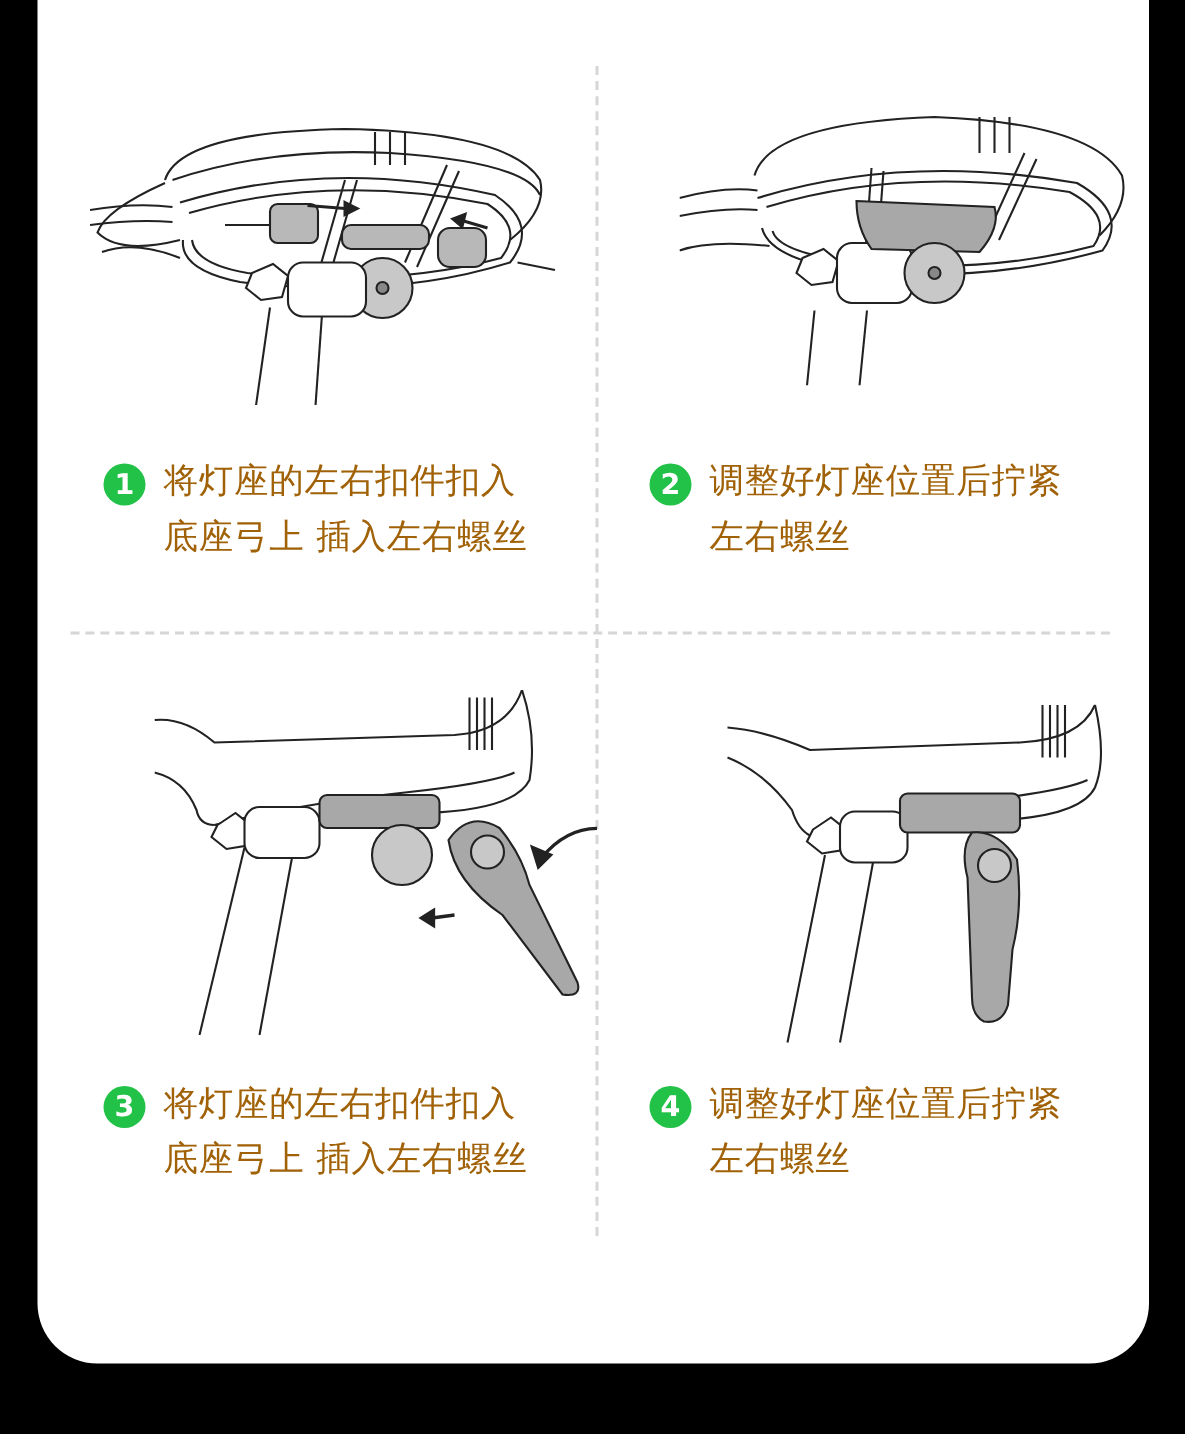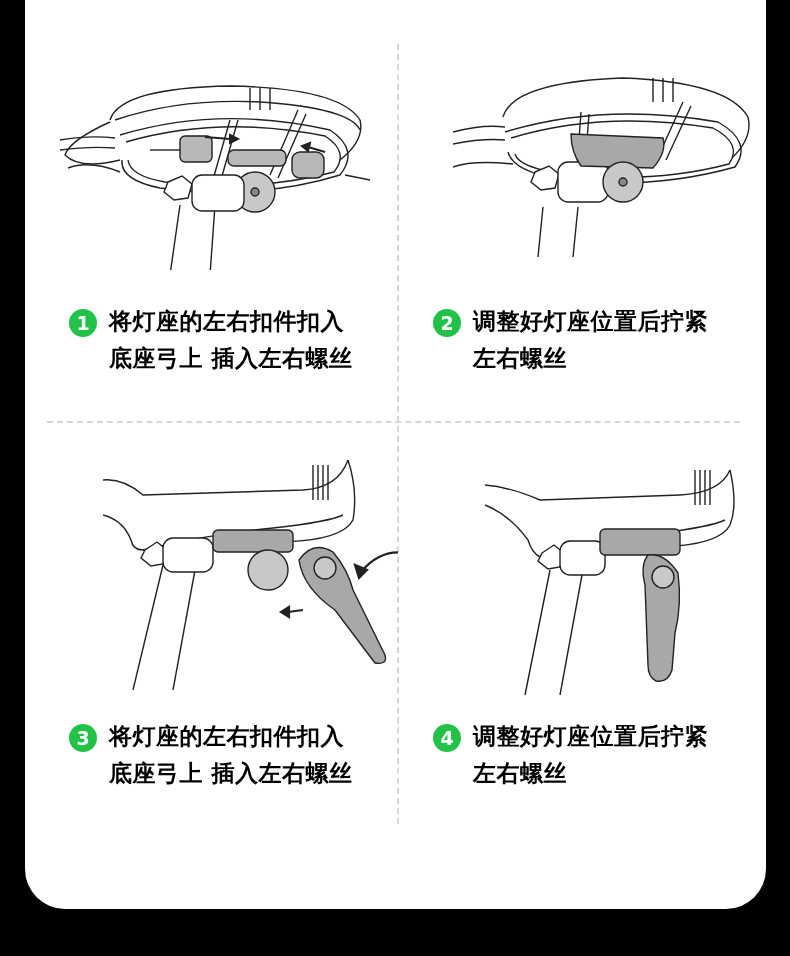--- a/index.html
+++ b/index.html
@@ -21,21 +21,21 @@
     }
     .illus { position: absolute; }
     .illus svg { width: 100%; height: 100%; display: block; }
     .step { position: absolute; display: flex; align-items: flex-start; }
     .badge {
       width: 28px; height: 28px; border-radius: 50%; background: #22c147;
       color: #ffffff; font-weight: bold; font-size: 19px; line-height: 28px;
       text-align: center; flex: 0 0 28px; margin-top: 6px; margin-right: 12px;
       font-family: "DejaVu Sans", sans-serif;
     }
-    .caption { font-size: 23px; color: #000000; line-height: 37px; letter-spacing: 0.5px; font-weight: bold; }
+    .caption { font-size: 23px; color: #a16207; line-height: 37px; letter-spacing: 0.5px; }
     .caption div { white-space: nowrap; }
   </style>
 </head>
 <body>
 
 <div class="card">
 
   <div class="vdiv"></div>
   <div class="hdiv"></div>
 

